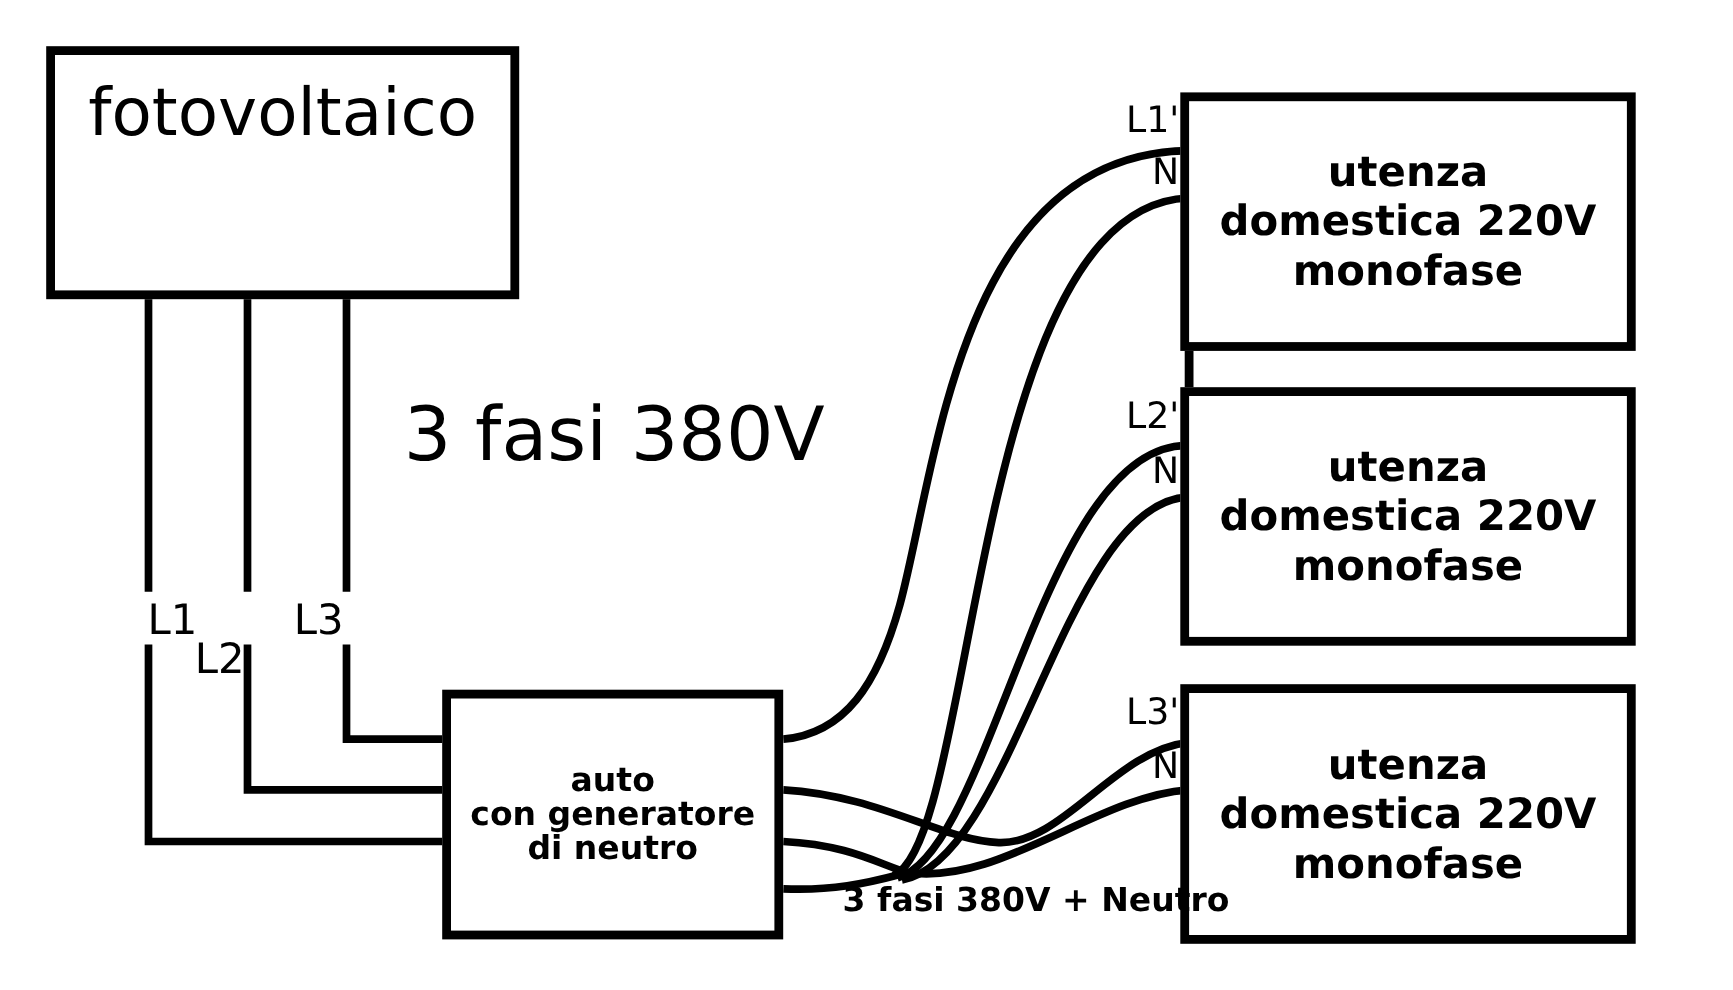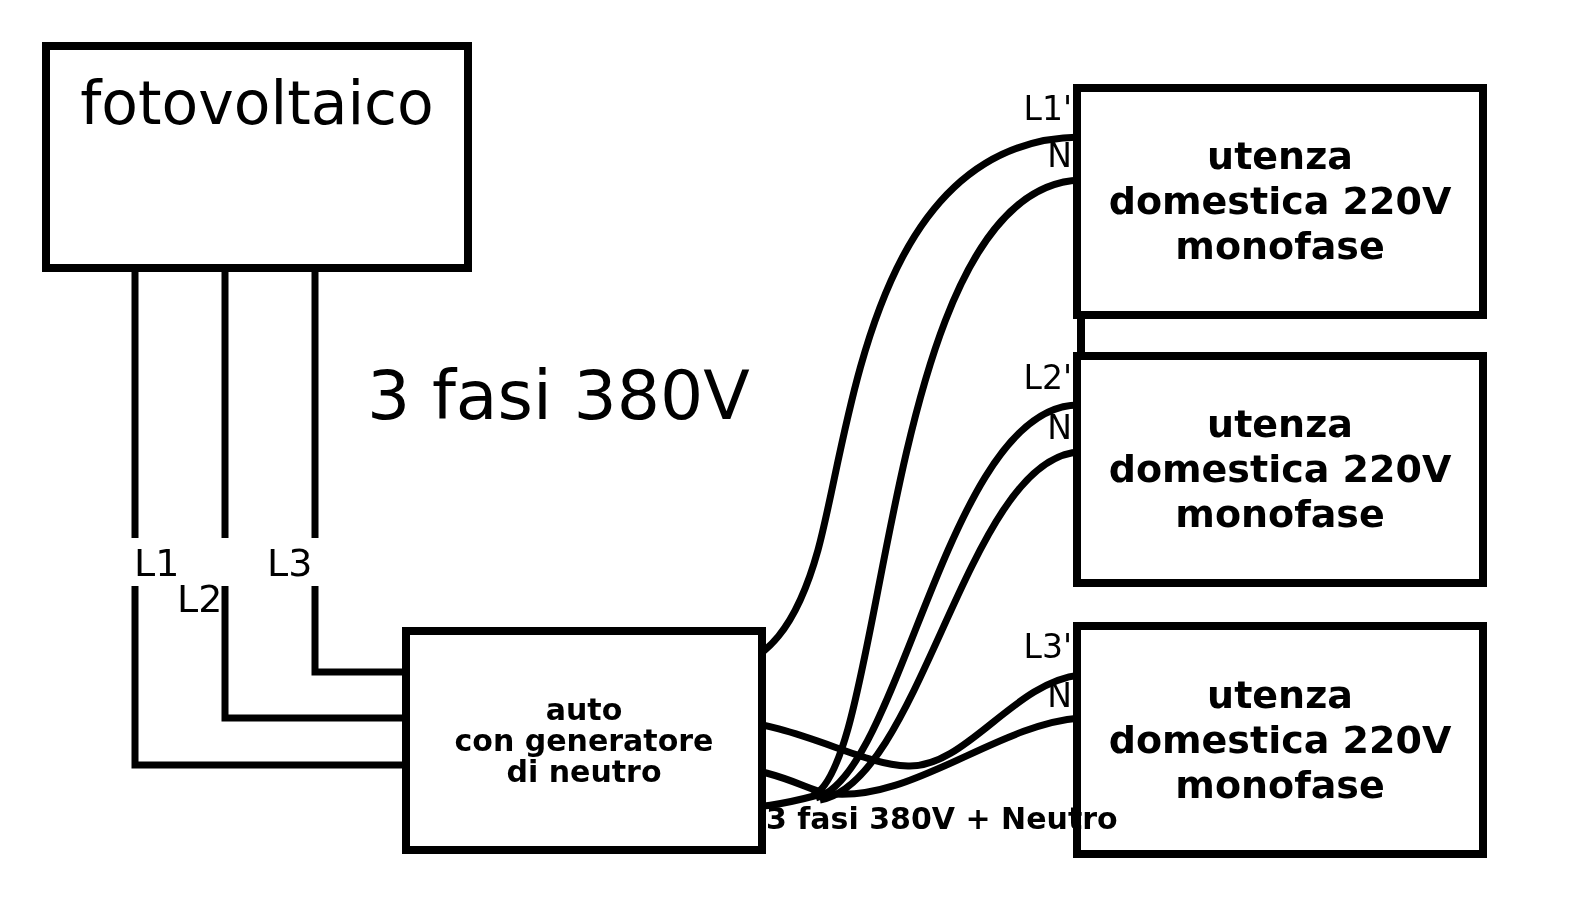--- a/index.html
+++ b/index.html
@@ -9,21 +9,21 @@
   }
   #wires{position:absolute;left:0;top:0;z-index:1;}
   .box{
     position:absolute;background:#fff;border:8px solid #000;box-sizing:border-box;
     display:flex;flex-direction:column;align-items:center;justify-content:center;
     text-align:center;z-index:2;
   }
   .lbl{position:absolute;z-index:3;white-space:nowrap;line-height:1;}
   #source-box{left:42px;top:42px;width:430px;height:230px;justify-content:flex-start;padding-top:18px;}
   #source-box .t{font-size:60px;}
-  #transformer-box{left:402px;top:627px;width:364px;height:227px;}
+  #transformer-box{left:402px;top:627px;width:310px;height:227px;}
   #transformer-box .t{font-size:30px;font-weight:bold;line-height:31px;}
   .load-box{left:1073px;width:414px;height:235px;font-weight:bold;}
   .load-box .t{font-size:38px;line-height:45px;}
   .phase-lbl{font-size:38px;width:44px;text-align:right;top:544px;}
   .term-lbl{font-size:33px;left:990px;width:82px;text-align:right;}
   #bus-label{left:367px;top:362px;font-size:68px;text-align:right;}
   #output-label{left:766px;top:804px;font-size:30px;font-weight:bold;}
 </style>
 </head>
 <body>

